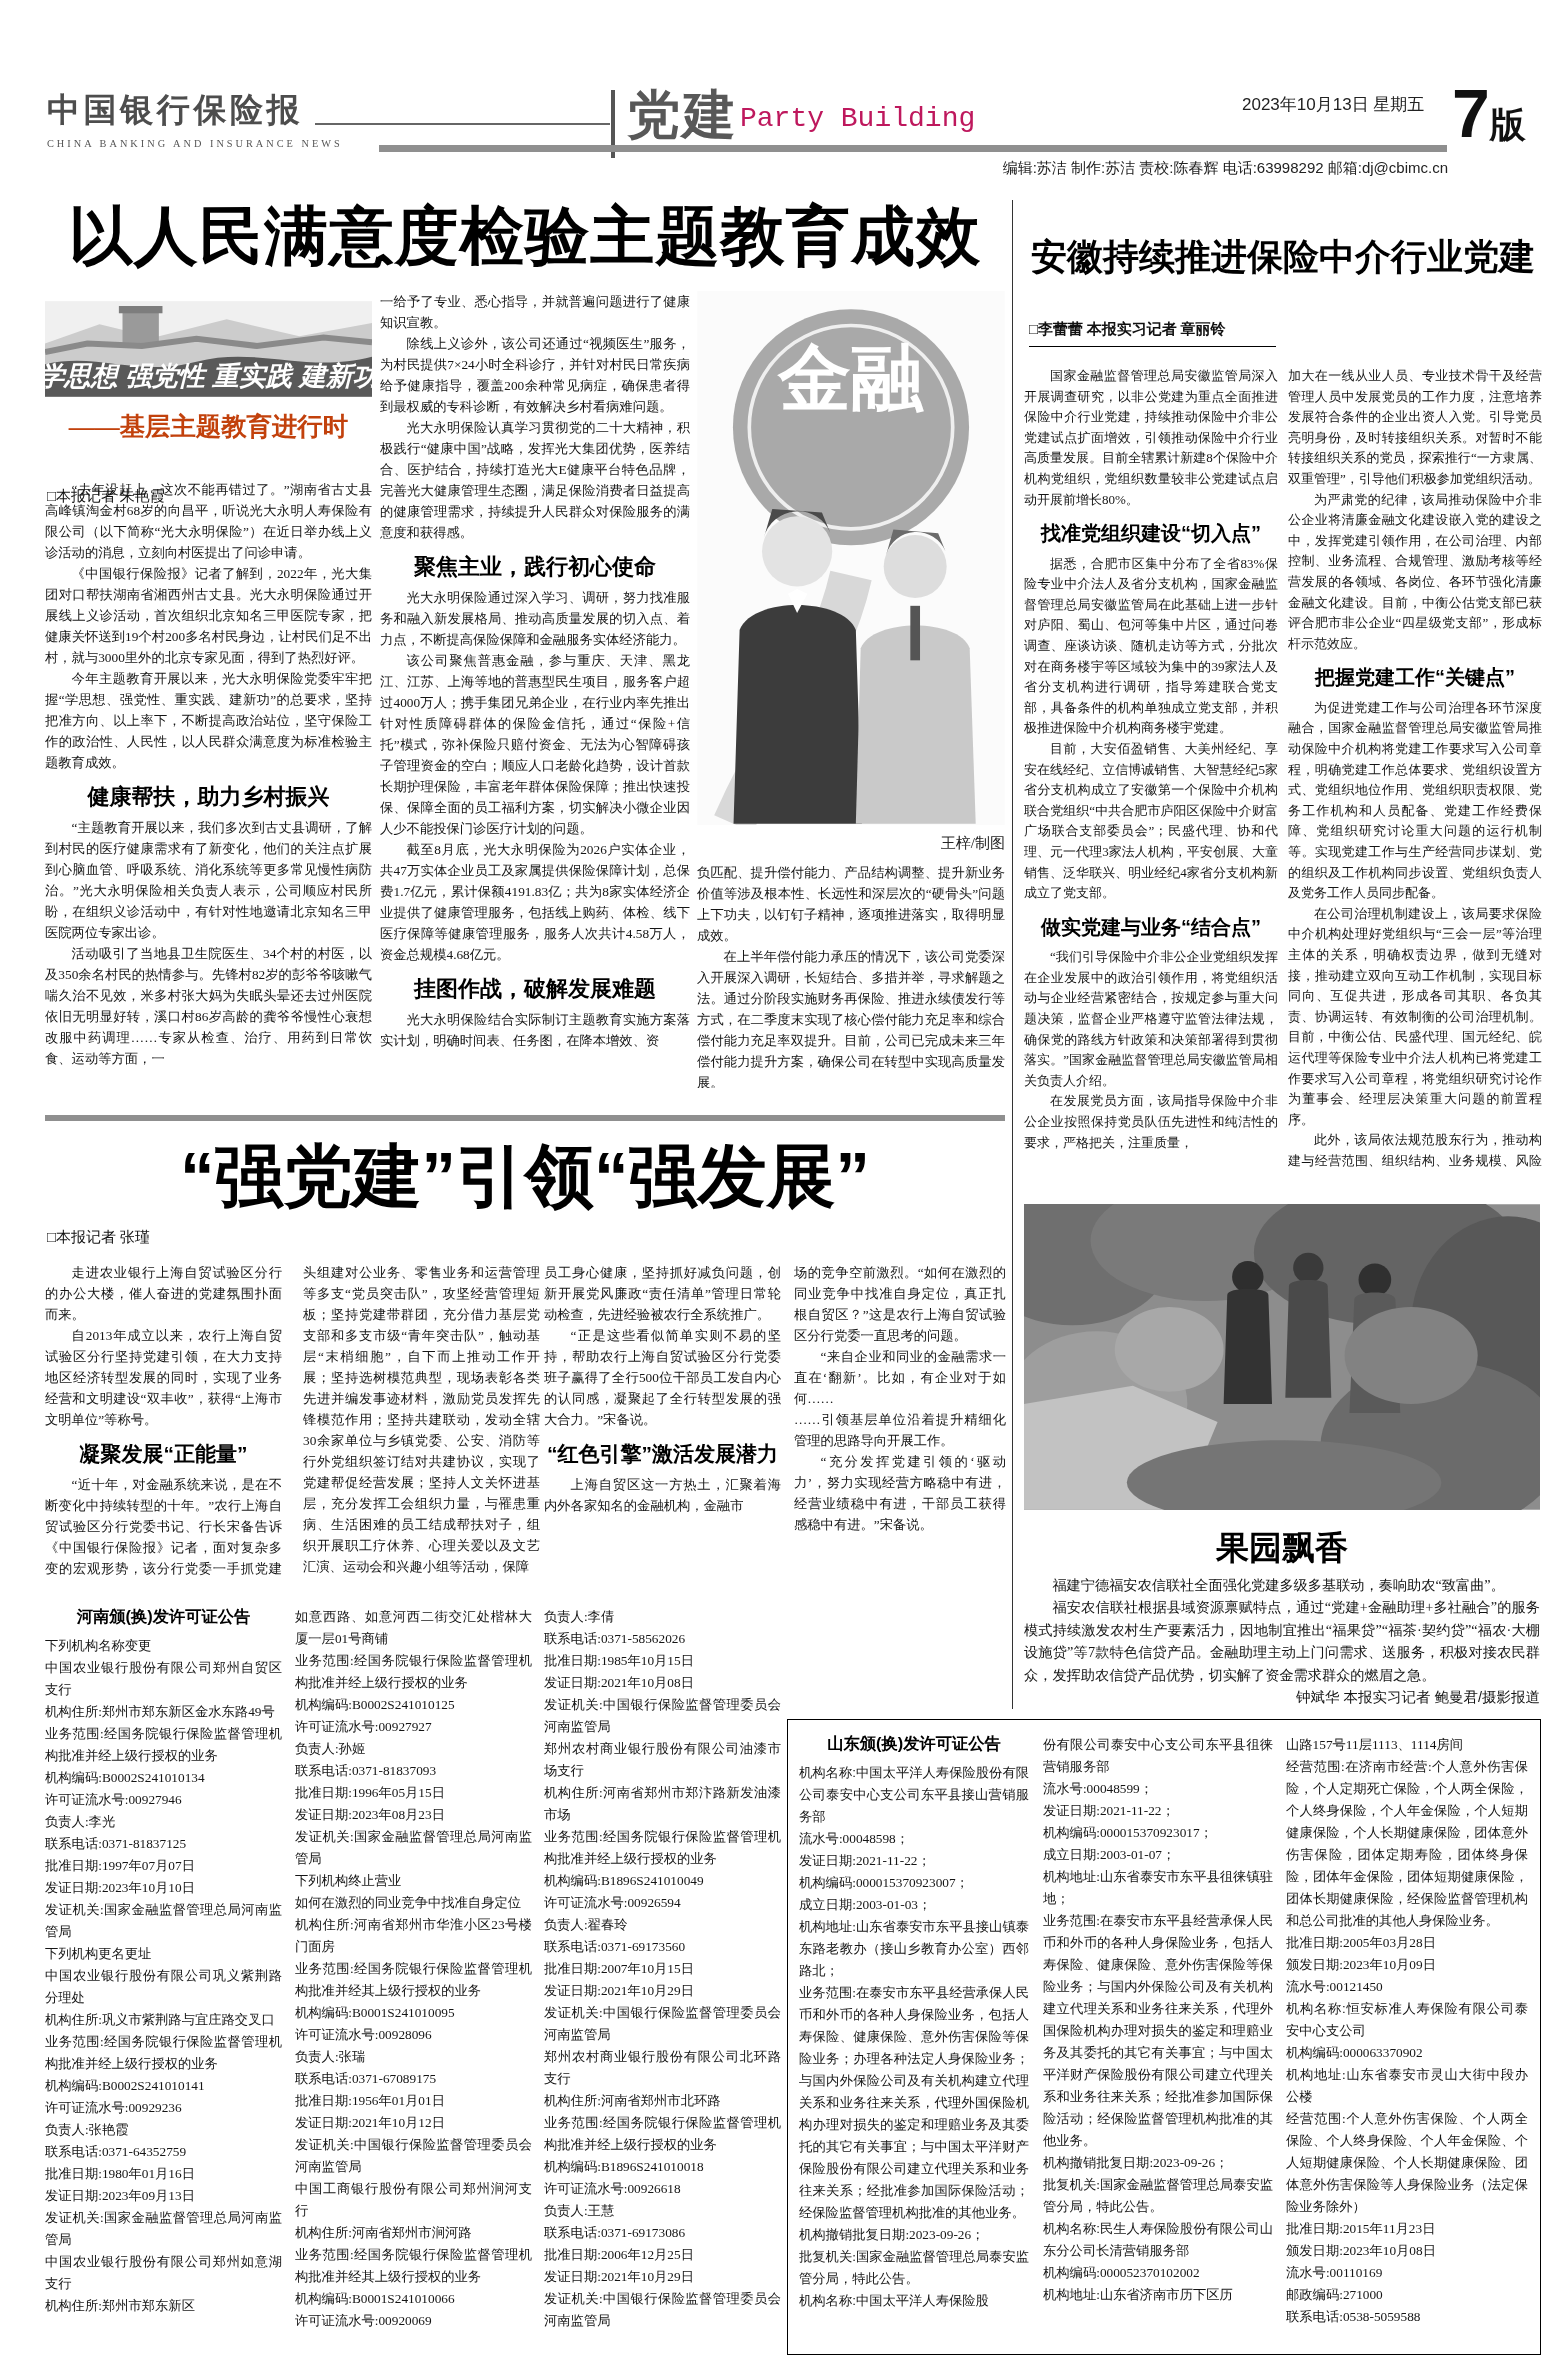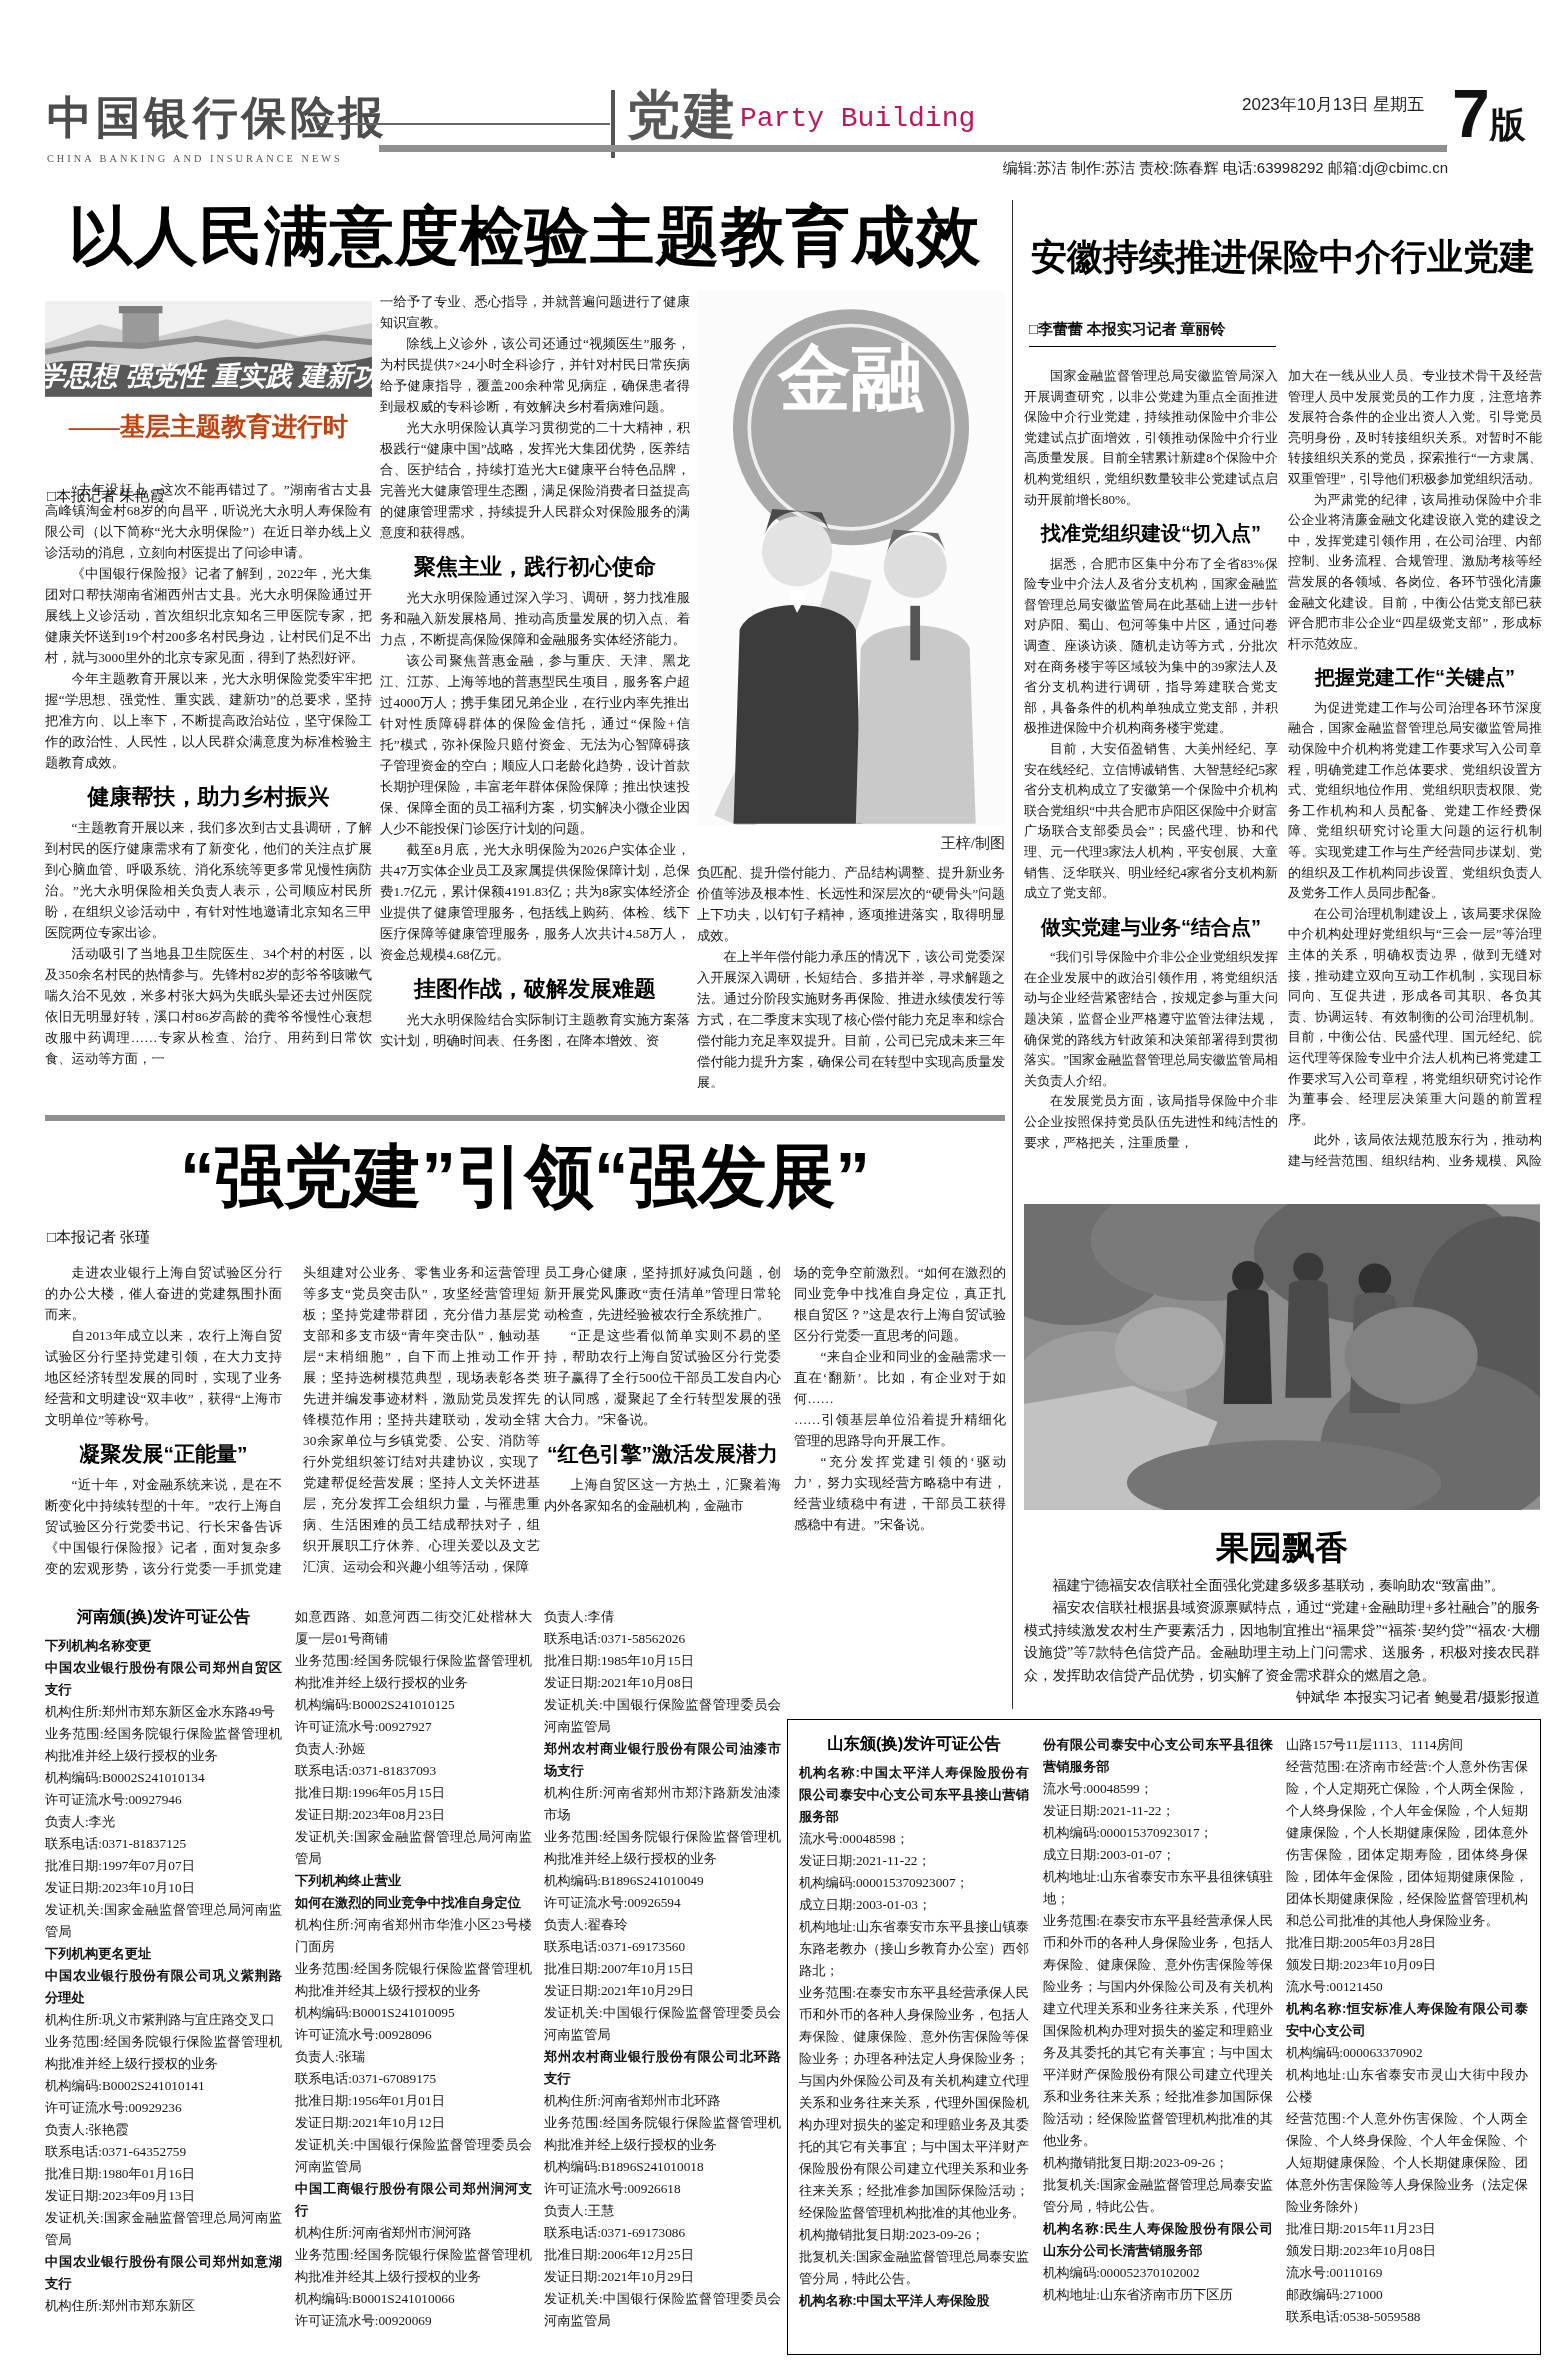--- a/index.html
+++ b/index.html
@@ -2,21 +2,21 @@
 <html style="font-size:9.7px"><head>
 <meta charset="utf-8">
 <style>
   * { margin:0; padding:0; box-sizing:border-box; }
   html,body { background:#e8e8e8; }
   body { width:1549px; height:2377px; position:relative; font-family:"Liberation Serif","DejaVu Serif",serif; color:#151515; }
   .page { position:absolute; left:0; top:0; width:1549px; height:2377px; background:#ffffff; overflow:hidden; }
   .abs { position:absolute; }
 
   
-  .masthead-cn { font-family:"Liberation Sans","DejaVu Sans",sans-serif; font-weight:900; font-size:45px; letter-spacing:3.6px; color:#4d4d4d; }
+  .masthead-cn { font-family:"Liberation Sans","DejaVu Sans",sans-serif; font-weight:900; font-size:33px; letter-spacing:3.6px; color:#4d4d4d; }
   .masthead-en { font-family:"Liberation Serif",serif; font-size:10.3px; letter-spacing:3px; color:#555; margin-top:4.8px; }
   .head-rule { background:#666; }
   .head-vbar { background:#555; }
   .sect-cn { font-family:"Liberation Sans",sans-serif; font-weight:900; font-size:53px; color:#585858; letter-spacing:2.4px; }
   .sect-en { font-family:Liberation Mono, monospace; font-size:28px; color:#be185d; }
   .head-date { font-size:17px; color:#222; font-family:"Liberation Sans",sans-serif; }
   .page-no { font-family:"Liberation Sans",sans-serif; font-weight:900; color:#111; }
   .page-no .n { font-size:68px; }
   .page-no .l { font-size:36px; }
   .head-bar { background:#8f8f8f; }
@@ -41,21 +41,21 @@
   .a2-headline { font-family:"Liberation Sans",sans-serif; font-weight:900; font-size:36px; text-align:center; color:#000; }
   .a3-headline { font-family:"Liberation Sans",sans-serif; font-weight:900; font-size:69px; text-align:center; color:#000; }
   .banner-caption { font-size:25.4px; font-weight:bold; text-align:center; color:#c2410c; }
   .illo-caption { font-size:15px; text-align:right; color:#222; }
   .a2-byline { border-bottom:1.2px solid #000; padding-bottom:7.3px; font-weight:bold; }
 
   
   .ntitle { font-family:"Liberation Sans",sans-serif; font-weight:bold; font-size:16.3px; text-align:center; color:#000; }
   .nflow { font-size:13.3px; line-height:22px; }
   .nflow div { text-align:justify; }
-  .nflow .b { font-family:"Liberation Sans",sans-serif; font-weight:bold; }
+  .nflow .b { font-family:"Liberation Sans",sans-serif; font-weight:normal; }
   .sd-box { border:1.8px solid #000; }
 
   
   .ps-title { font-family:"Liberation Sans",sans-serif; font-weight:900; font-size:33px; text-align:center; color:#000; }
   .ps-text { font-size:14.2px; line-height:22.4px; }
   .ps-text div { text-align:justify; text-indent:2em; }
   .ps-credit { font-size:14.5px; text-align:right; font-family:"Liberation Sans",sans-serif; }
 
   .vrule { background:#333; }
   .hdiv { background:#8f8f8f; }

